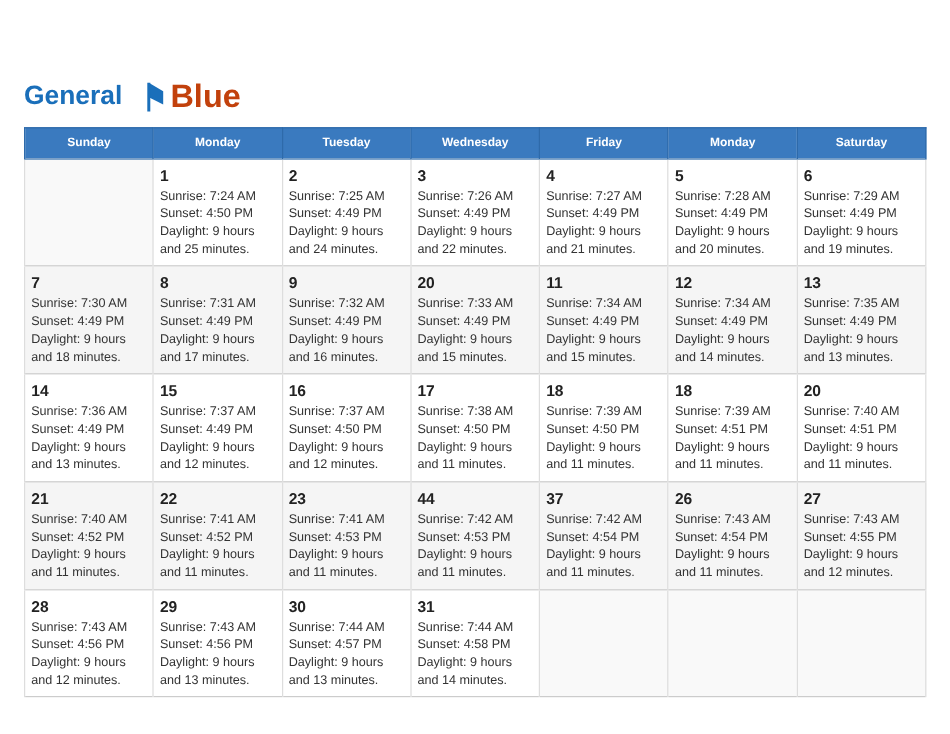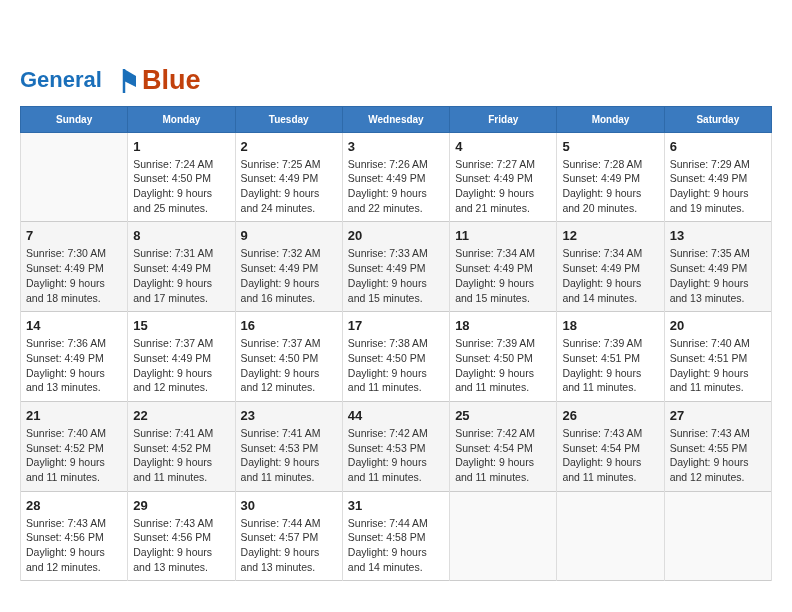--- a/index.html
+++ b/index.html
@@ -267,21 +267,21 @@
             Sunrise: 7:41 AM<br>Sunset: 4:53 PM<br>Daylight: 9 hours and 11 minutes.
           </div>
         </td>
         <td>
           <div class="day-num">44</div>
           <div class="day-info">
             Sunrise: 7:42 AM<br>Sunset: 4:53 PM<br>Daylight: 9 hours and 11 minutes.
           </div>
         </td>
         <td>
-          <div class="day-num">25</div>
+          <div class="day-num">37</div>
           <div class="day-info">
             Sunrise: 7:42 AM<br>Sunset: 4:54 PM<br>Daylight: 9 hours and 11 minutes.
           </div>
         </td>
         <td>
           <div class="day-num">26</div>
           <div class="day-info">
             Sunrise: 7:43 AM<br>Sunset: 4:54 PM<br>Daylight: 9 hours and 11 minutes.
           </div>
         </td>

